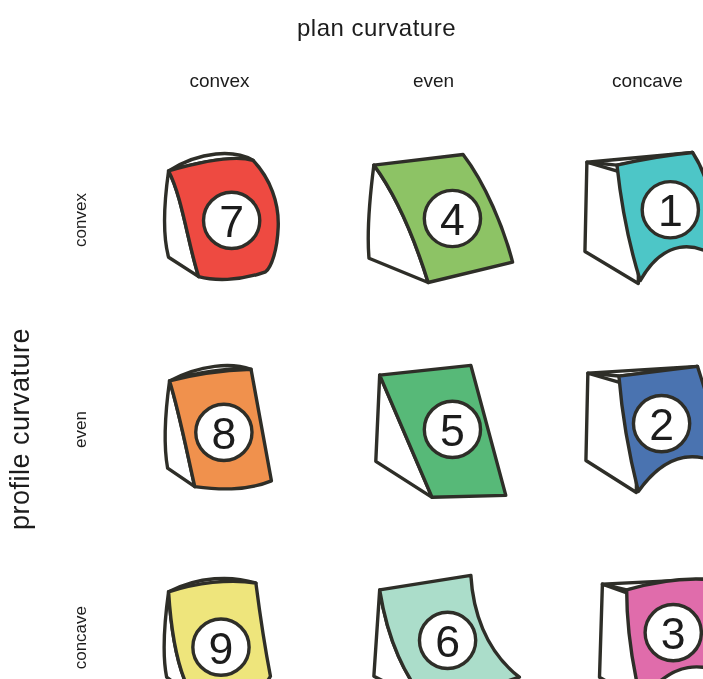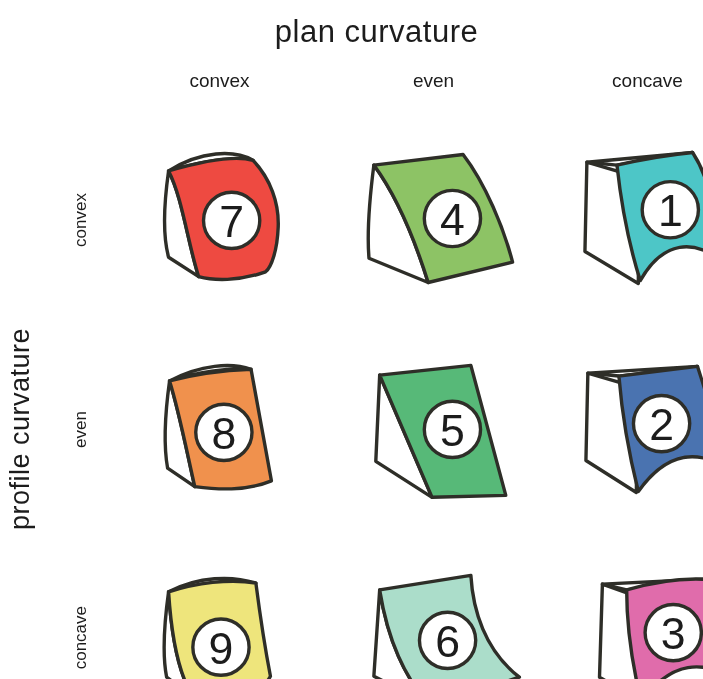--- a/index.html
+++ b/index.html
@@ -1,19 +1,19 @@
 <!DOCTYPE html>
 <html><head>
 <meta charset="utf-8">
 <style>
   html,body{margin:0;padding:0;background:#fff;}
   body{width:703px;height:679px;overflow:hidden;font-family:"Liberation Sans",sans-serif;color:#1c1c1c;}
   .figure{width:703px;height:679px;}
   .title{margin-left:84px;width:585px;height:70px;box-sizing:border-box;padding-top:14px;
-         text-align:center;font-size:31px;letter-spacing:.5px;}
+         text-align:center;font-size:24px;letter-spacing:.5px;}
   .grid{display:grid;grid-template-columns:40px 44px 195px 195px 195px;
         grid-template-rows:36px 190px 190px 190px;gap:19px;}
   .colhead{display:flex;align-items:flex-start;justify-content:center;font-size:19px;}
   .vwrap{display:flex;align-items:center;justify-content:center;}
   .vlabel{writing-mode:vertical-rl;transform:rotate(180deg);white-space:nowrap;}
   .axis-big{font-size:27px;letter-spacing:.5px;}
   .rowhead{font-size:17px;}
   .profile-label{grid-column:1;grid-row:2 / span 3;}
   .cell{position:relative;display:flex;justify-content:center;align-items:flex-start;padding-top:10px;box-sizing:border-box;}
   .cell svg{width:194px;height:165px;display:block;}

